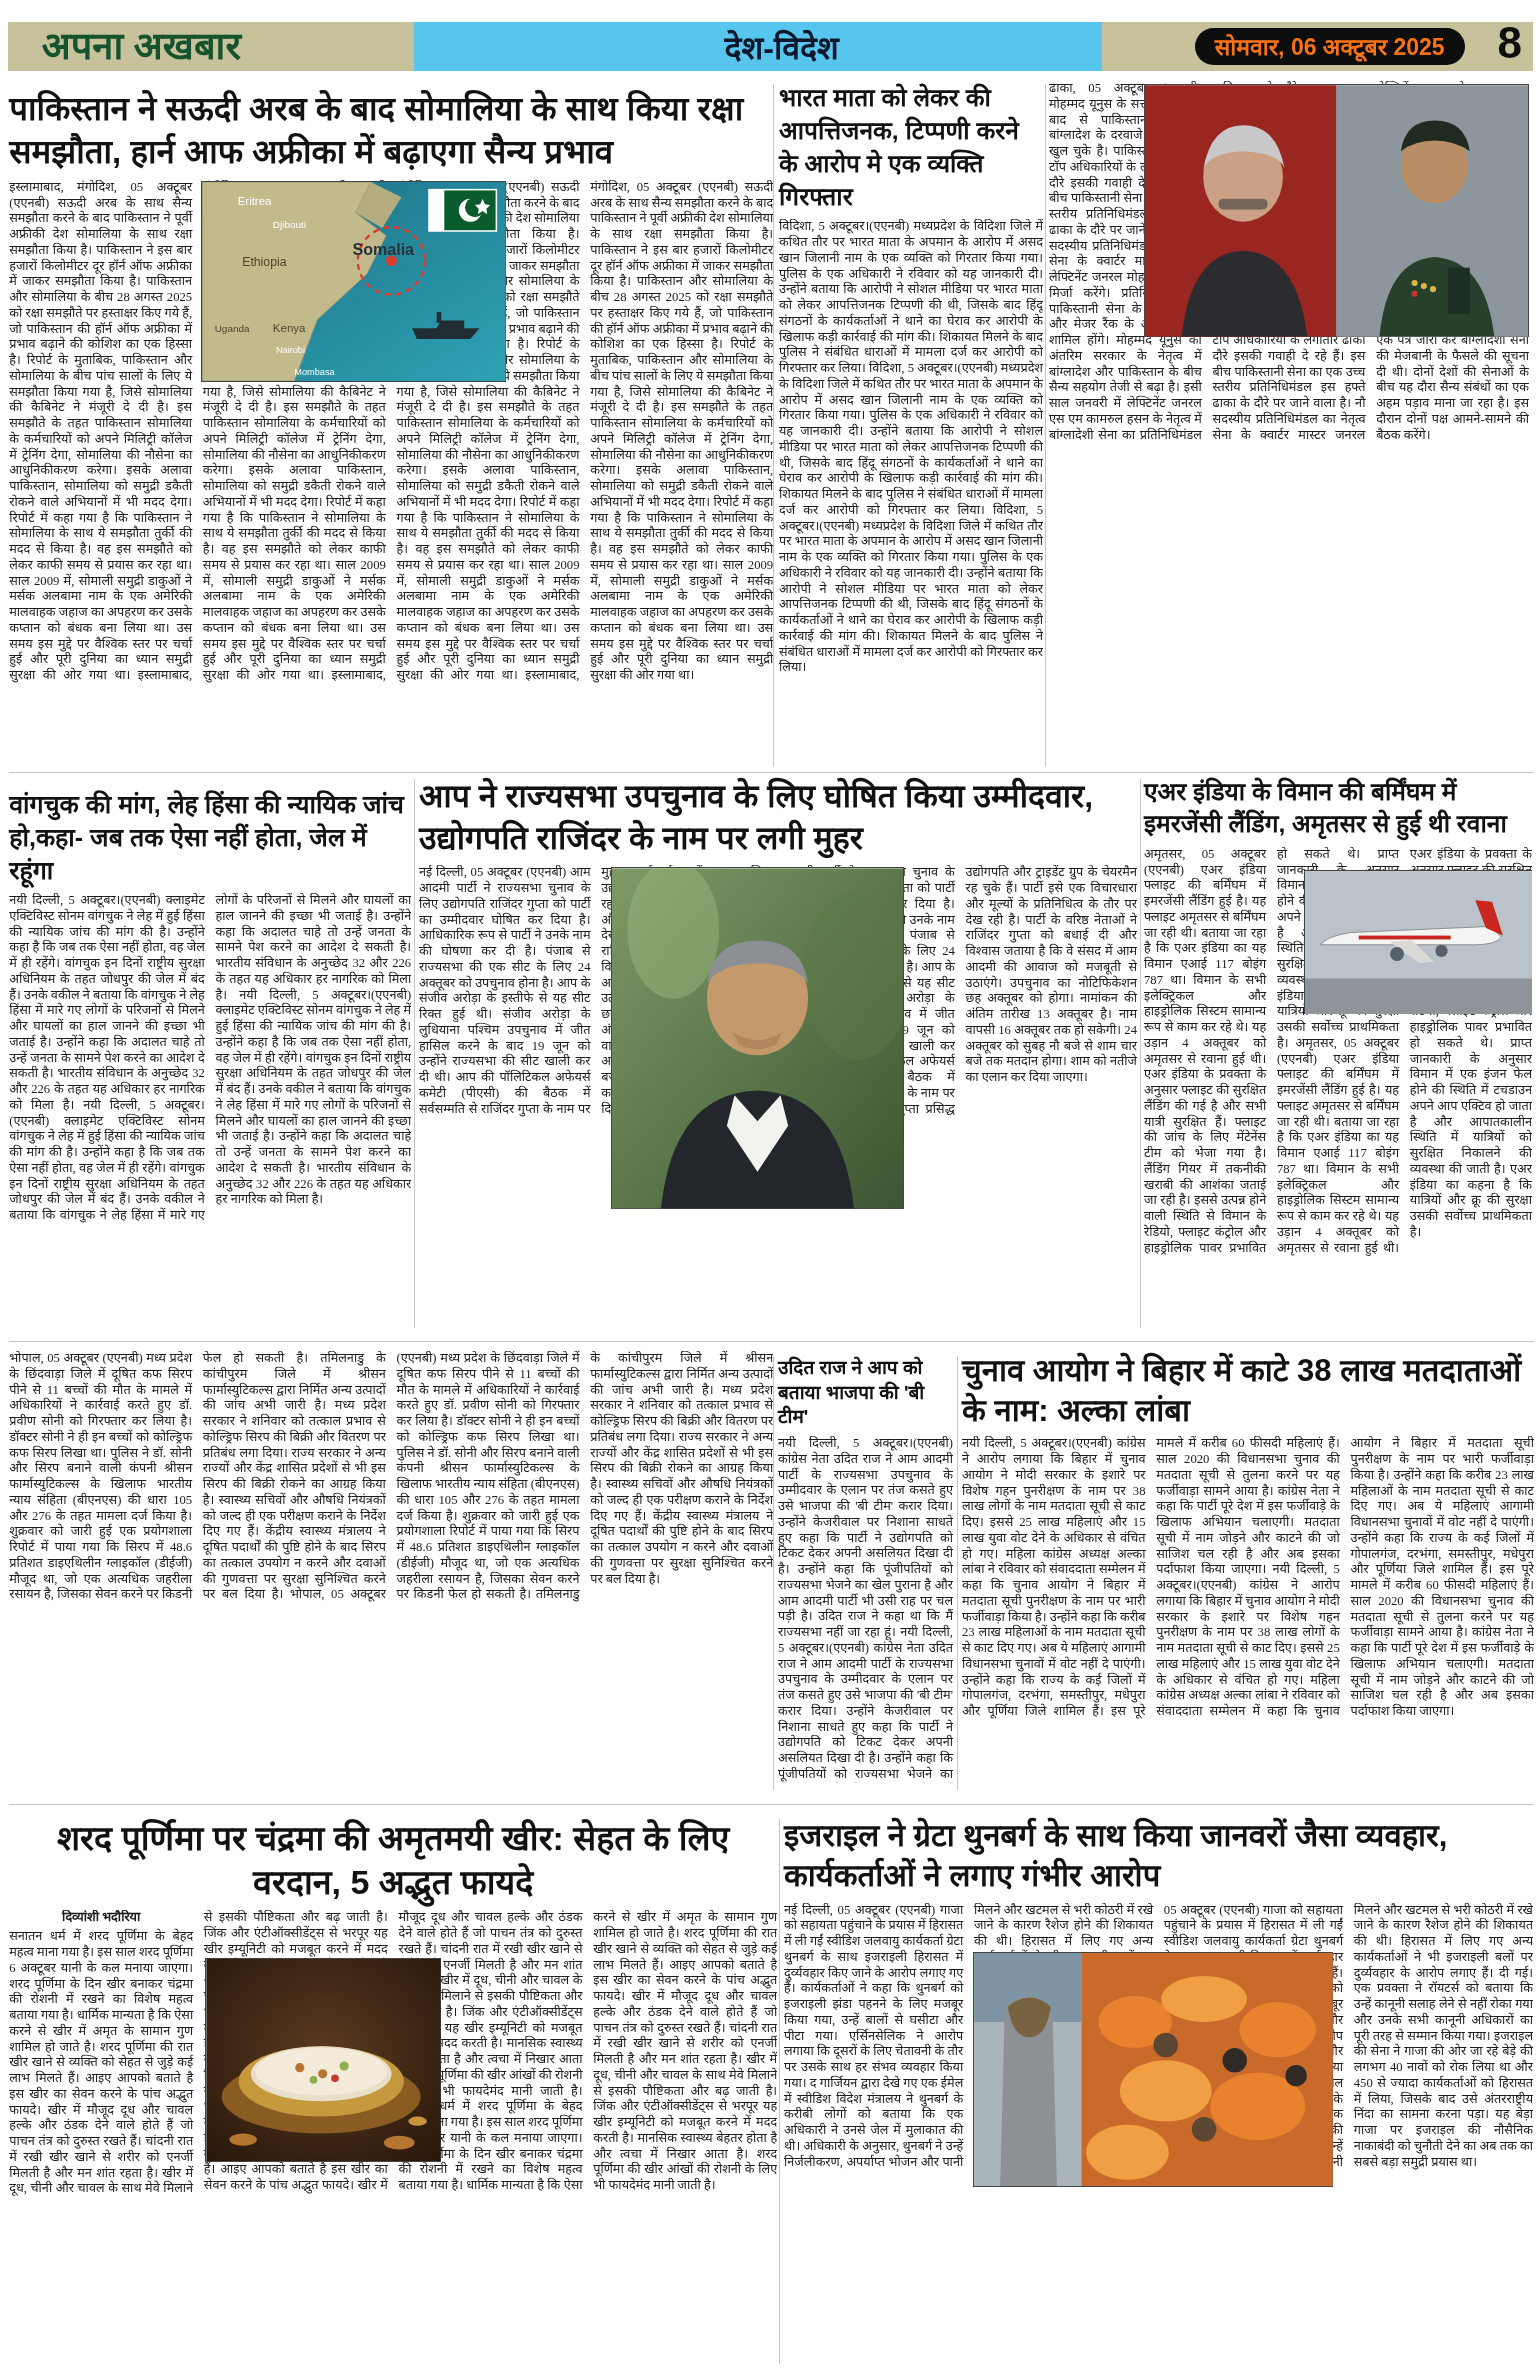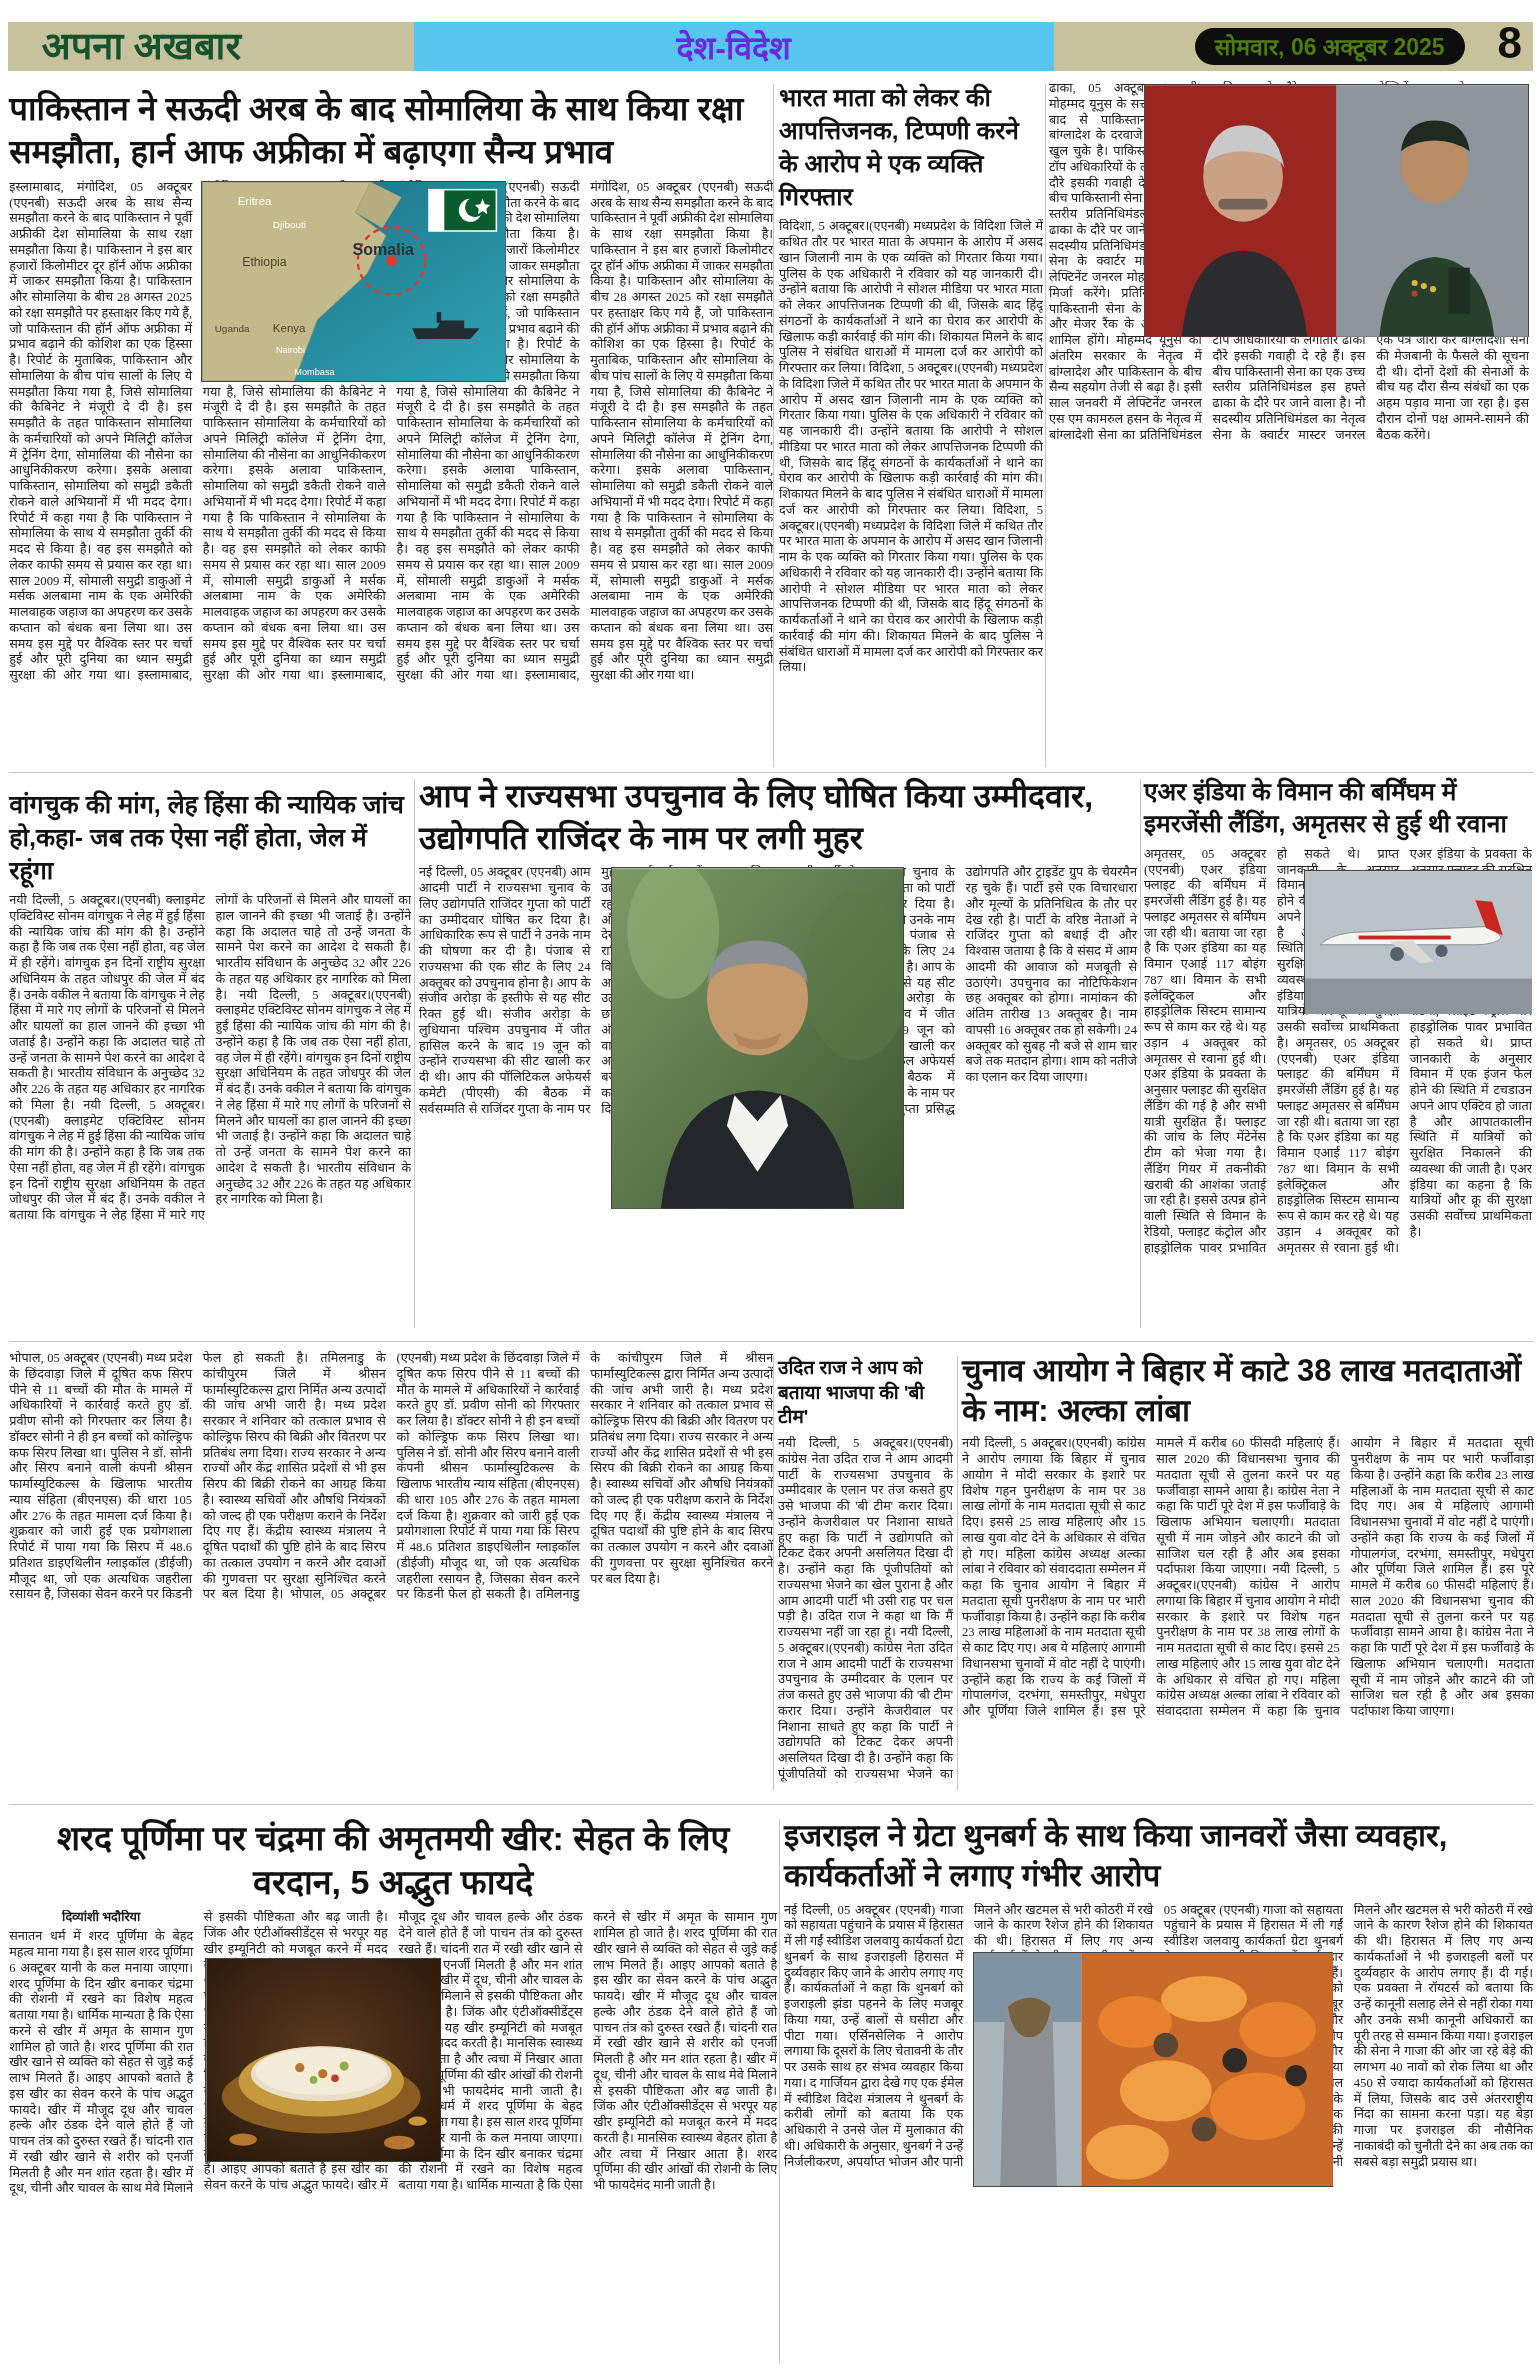--- a/index.html
+++ b/index.html
@@ -3,24 +3,24 @@
 <meta charset="utf-8">
 <style>
   html,body{margin:0;padding:0;background:#e8e8e8;}
   #page{position:relative;width:1540px;height:2377px;background:#ffffff;overflow:hidden;
         font-family:"Liberation Serif",serif;}
   
   .masthead{position:absolute;left:7.7px;top:21.5px;width:1525px;height:49px;background:#c7c29b;}
   .paper-name{position:absolute;left:34px;top:0px;font-size:38px;line-height:49px;font-weight:800;
               color:#14532d;font-family:"Liberation Sans",sans-serif;}
   .section-banner{position:absolute;left:406px;top:0;width:640px;height:49px;background:#56c6ef;
-              color:#6d28d9;font-size:32px;font-weight:800;display:flex;align-items:center;
-              justify-content:center;font-family:"Liberation Sans",sans-serif;}
+              color:#0f172a;font-size:32px;font-weight:800;display:flex;align-items:center;
+              justify-content:center;font-family:"Liberation Sans",sans-serif;padding-left:48px;}
   .date-pill{position:absolute;left:1187px;top:6.1px;height:37px;padding:0 20px;background:#0e0e0e;
-              border-radius:20px;color:#4d7c0f;font-size:23px;font-weight:700;display:flex;
+              border-radius:20px;color:#f97316;font-size:23px;font-weight:700;display:flex;
               align-items:center;font-family:"Liberation Sans",sans-serif;}
   .page-number{position:absolute;right:10.7px;top:-3.1px;font-size:44px;font-weight:800;color:#0e0e0e;
               font-family:"Liberation Sans",sans-serif;}
   
   .article{position:absolute;}
   .headline{font-family:"Liberation Sans",sans-serif;font-weight:800;color:#121212;margin:0 0 6.1px 0;}
   .abody{position:relative;text-align:justify;color:#1c1c1c;font-size:12.7px;line-height:1.24;
          overflow:hidden;column-gap:10.7px;}
   .cols2{column-count:2;} .cols3{column-count:3;} .cols4{column-count:4;}
   .byline{display:block;font-weight:700;text-align:center;margin-bottom:3.1px;}

